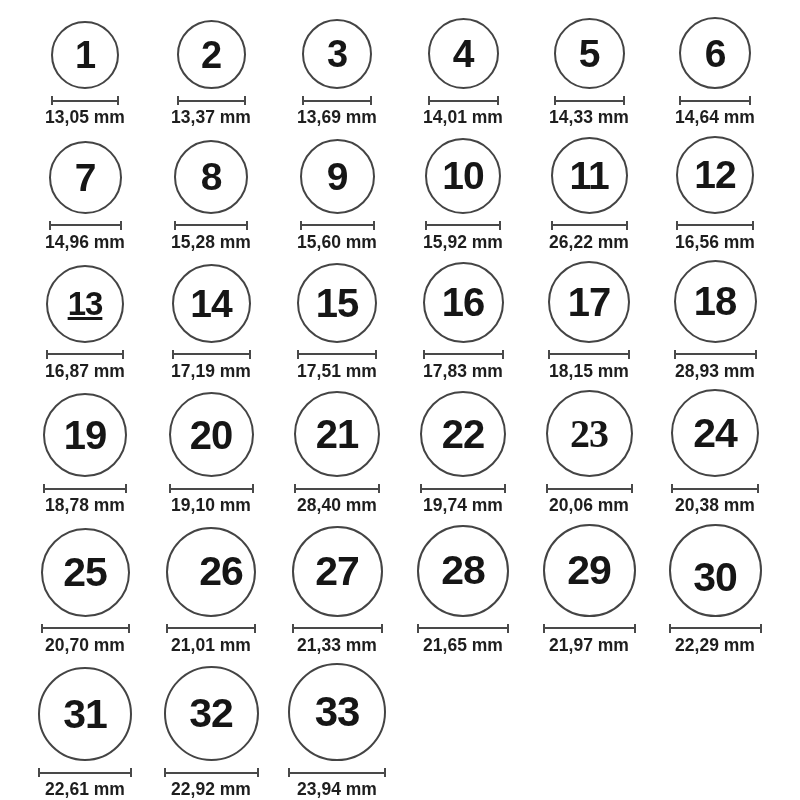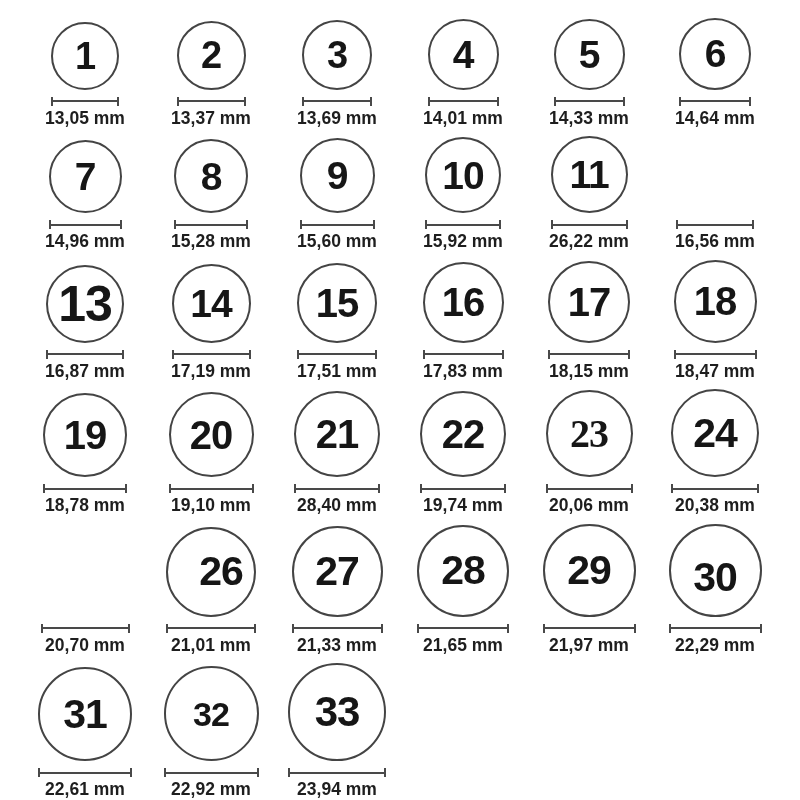--- a/index.html
+++ b/index.html
@@ -157,27 +157,30 @@
 
   <div class="cell">
     <div class="circle" style="width: 77px; height: 77px;">
       <span class="num" style="font-size: 39px;">11</span>
     </div>
     <div class="ruler" style="width: 77px;"></div>
     <div class="mm-label">26,22 mm</div>
   </div>
 
   <div class="cell">
+    <div class="circle" style="width: 78px; height: 78px;">
+      <span class="num" style="font-size: 39px;">12</span>
+    </div>
     <div class="ruler" style="width: 78px;"></div>
     <div class="mm-label">16,56 mm</div>
   </div>
 
   <div class="cell">
     <div class="circle" style="width: 78px; height: 78px;">
-      <span class="num" style="font-size: 50px;">13</span>
+      <span class="num" style="font-size: 33px; text-decoration: underline;">13</span>
     </div>
     <div class="ruler" style="width: 78px;"></div>
     <div class="mm-label">16,87 mm</div>
   </div>
 
   <div class="cell">
     <div class="circle" style="width: 79px; height: 79px;">
       <span class="num" style="font-size: 39px;">14</span>
     </div>
     <div class="ruler" style="width: 79px;"></div>
@@ -206,21 +209,21 @@
     </div>
     <div class="ruler" style="width: 82px;"></div>
     <div class="mm-label">18,15 mm</div>
   </div>
 
   <div class="cell">
     <div class="circle" style="width: 83px; height: 83px;">
       <span class="num" style="font-size: 40px;">18</span>
     </div>
     <div class="ruler" style="width: 83px;"></div>
-    <div class="mm-label">18,47 mm</div>
+    <div class="mm-label">28,93 mm</div>
   </div>
 
   <div class="cell">
     <div class="circle" style="width: 84px; height: 84px;">
       <span class="num" style="font-size: 40px;">19</span>
     </div>
     <div class="ruler" style="width: 84px;"></div>
     <div class="mm-label">18,78 mm</div>
   </div>
 
@@ -258,20 +261,23 @@
 
   <div class="cell">
     <div class="circle" style="width: 88px; height: 88px;">
       <span class="num" style="font-size: 41px;">24</span>
     </div>
     <div class="ruler" style="width: 88px;"></div>
     <div class="mm-label">20,38 mm</div>
   </div>
 
   <div class="cell">
+    <div class="circle" style="width: 89px; height: 89px;">
+      <span class="num" style="font-size: 41px;">25</span>
+    </div>
     <div class="ruler" style="width: 89px;"></div>
     <div class="mm-label">20,70 mm</div>
   </div>
 
   <div class="cell">
     <div class="circle" style="width: 90px; height: 90px;">
       <span class="num" style="font-size: 41px; margin-left: 20px;">26</span>
     </div>
     <div class="ruler" style="width: 90px;"></div>
     <div class="mm-label">21,01 mm</div>
@@ -312,21 +318,21 @@
   <div class="cell">
     <div class="circle" style="width: 94px; height: 94px;">
       <span class="num" style="font-size: 41px;">31</span>
     </div>
     <div class="ruler" style="width: 94px;"></div>
     <div class="mm-label">22,61 mm</div>
   </div>
 
   <div class="cell">
     <div class="circle" style="width: 95px; height: 95px;">
-      <span class="num" style="font-size: 34px;">32</span>
+      <span class="num" style="font-size: 41px;">32</span>
     </div>
     <div class="ruler" style="width: 95px;"></div>
     <div class="mm-label">22,92 mm</div>
   </div>
 
   <div class="cell">
     <div class="circle" style="width: 98px; height: 98px;">
       <span class="num" style="font-size: 42px;">33</span>
     </div>
     <div class="ruler" style="width: 98px;"></div>

